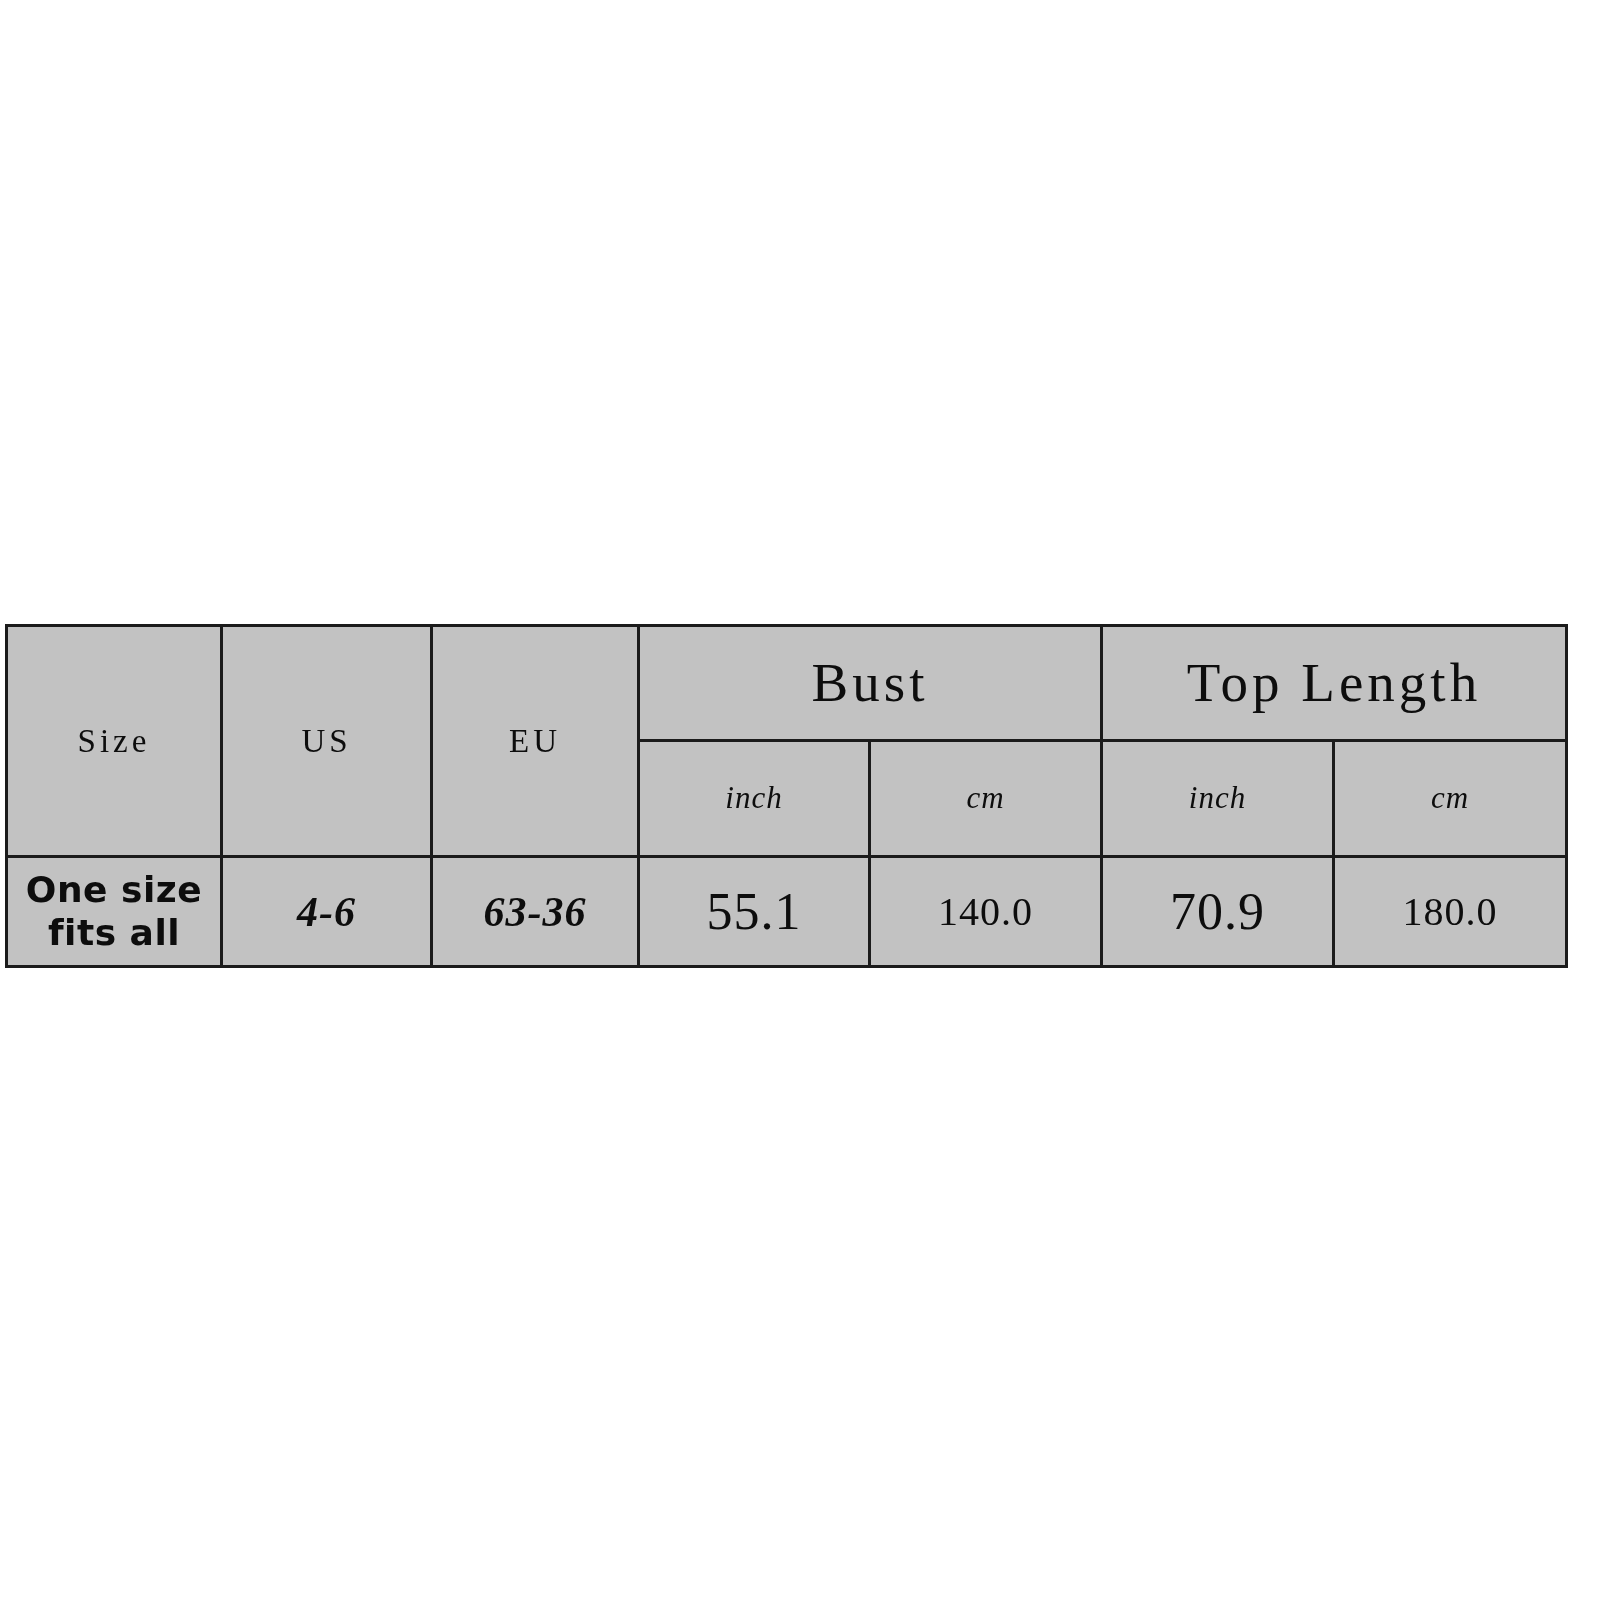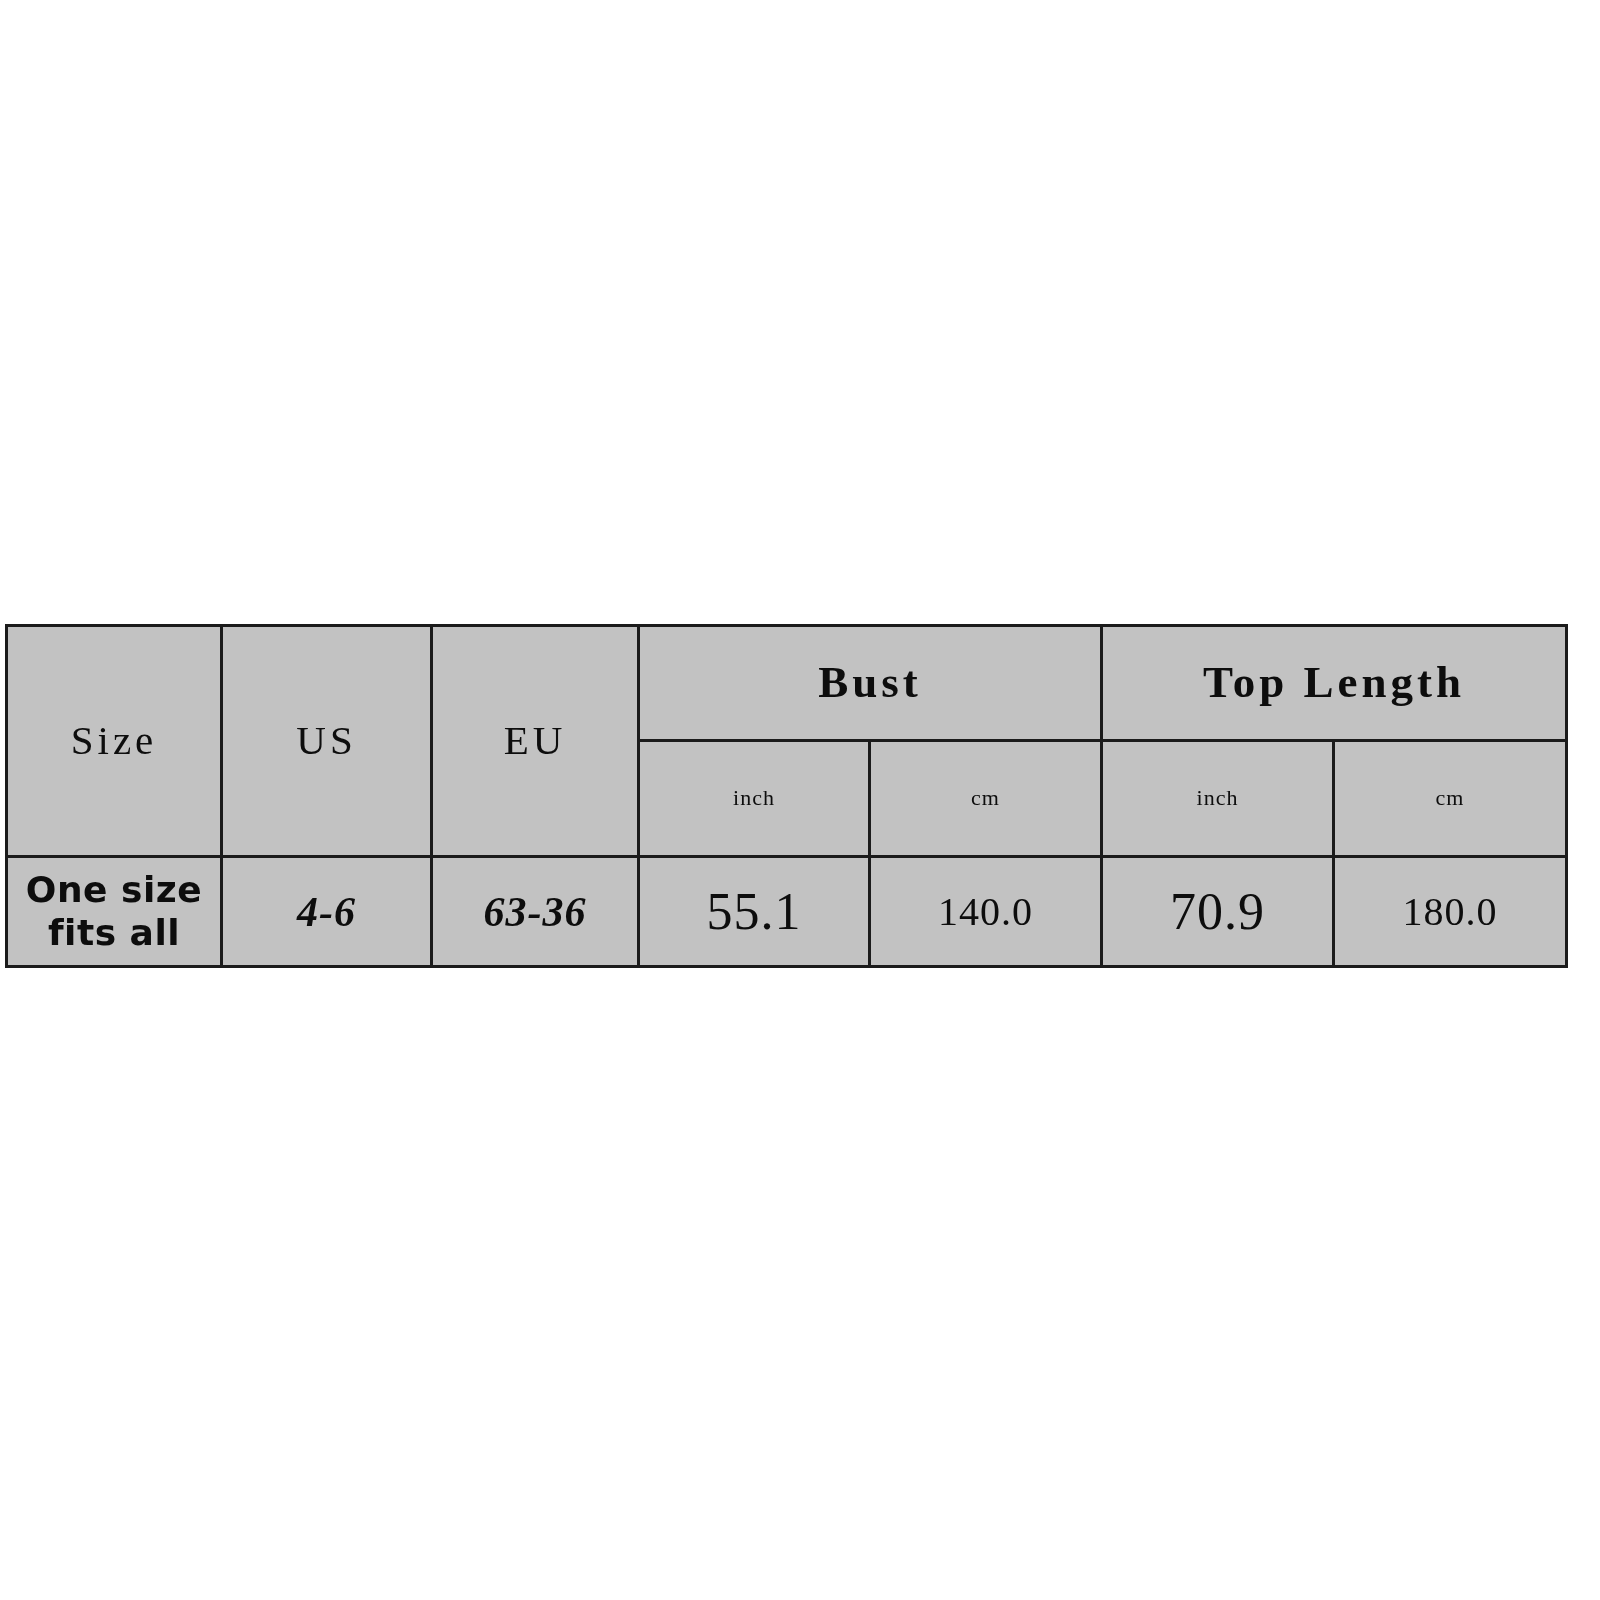--- a/index.html
+++ b/index.html
@@ -42,33 +42,34 @@
   col.c-size   { width: 215px; }
   col.c-us     { width: 210px; }
   col.c-eu     { width: 207px; }
   col.c-bi     { width: 231px; }
   col.c-bc     { width: 232px; }
   col.c-ti     { width: 232px; }
   col.c-tc     { width: 233px; }
 
   
   .hdr-main {
-    font-size: 41px;
+    font-size: 33px;
     letter-spacing: 4px;
     font-weight: 400;
     line-height: 1.1;
   }
   .hdr-group {
-    font-size: 45px;
+    font-size: 55px;
     letter-spacing: 4px;
-    font-weight: 700;
+    font-weight: 400;
     line-height: 1.1;
   }
   .hdr-unit {
-    font-size: 22px;
+    font-size: 31px;
+    font-style: italic;
     font-weight: 400;
     letter-spacing: 1px;
     line-height: 1.1;
   }
 
   tr.row-head-top td { height: 112px; }
   tr.row-head-sub td { height: 113px; }
   tr.row-data td     { height: 107px; }
 
   

